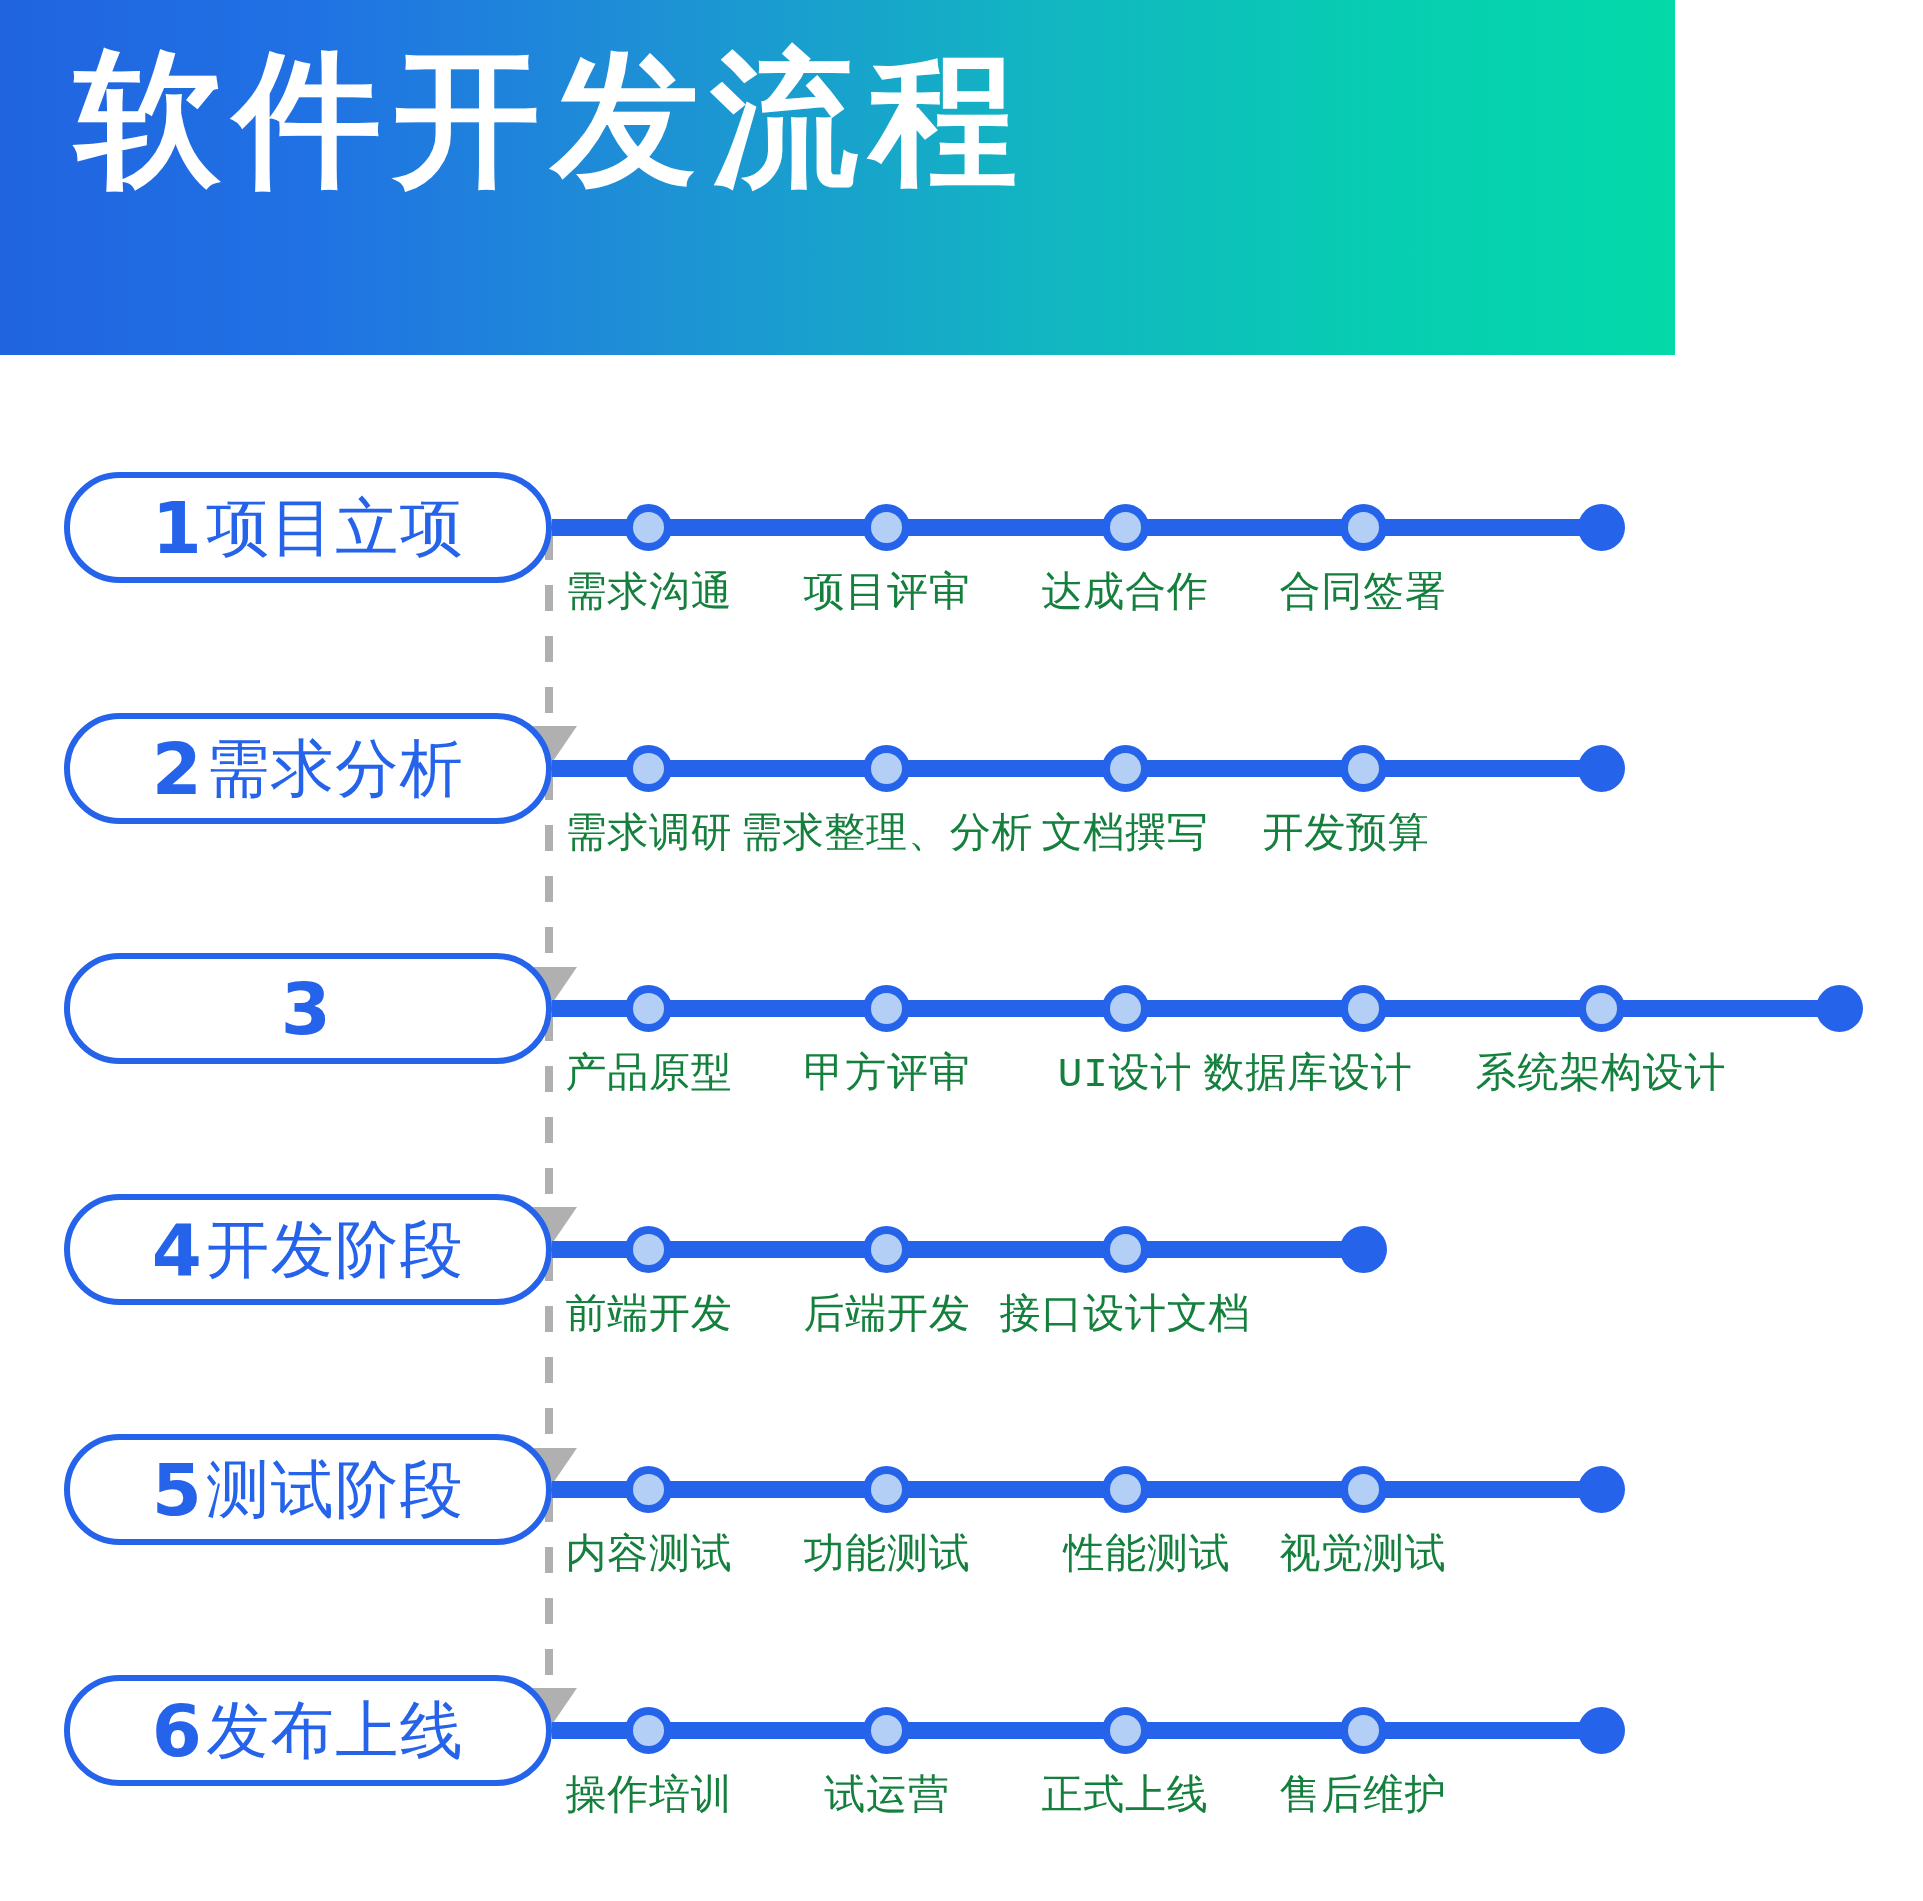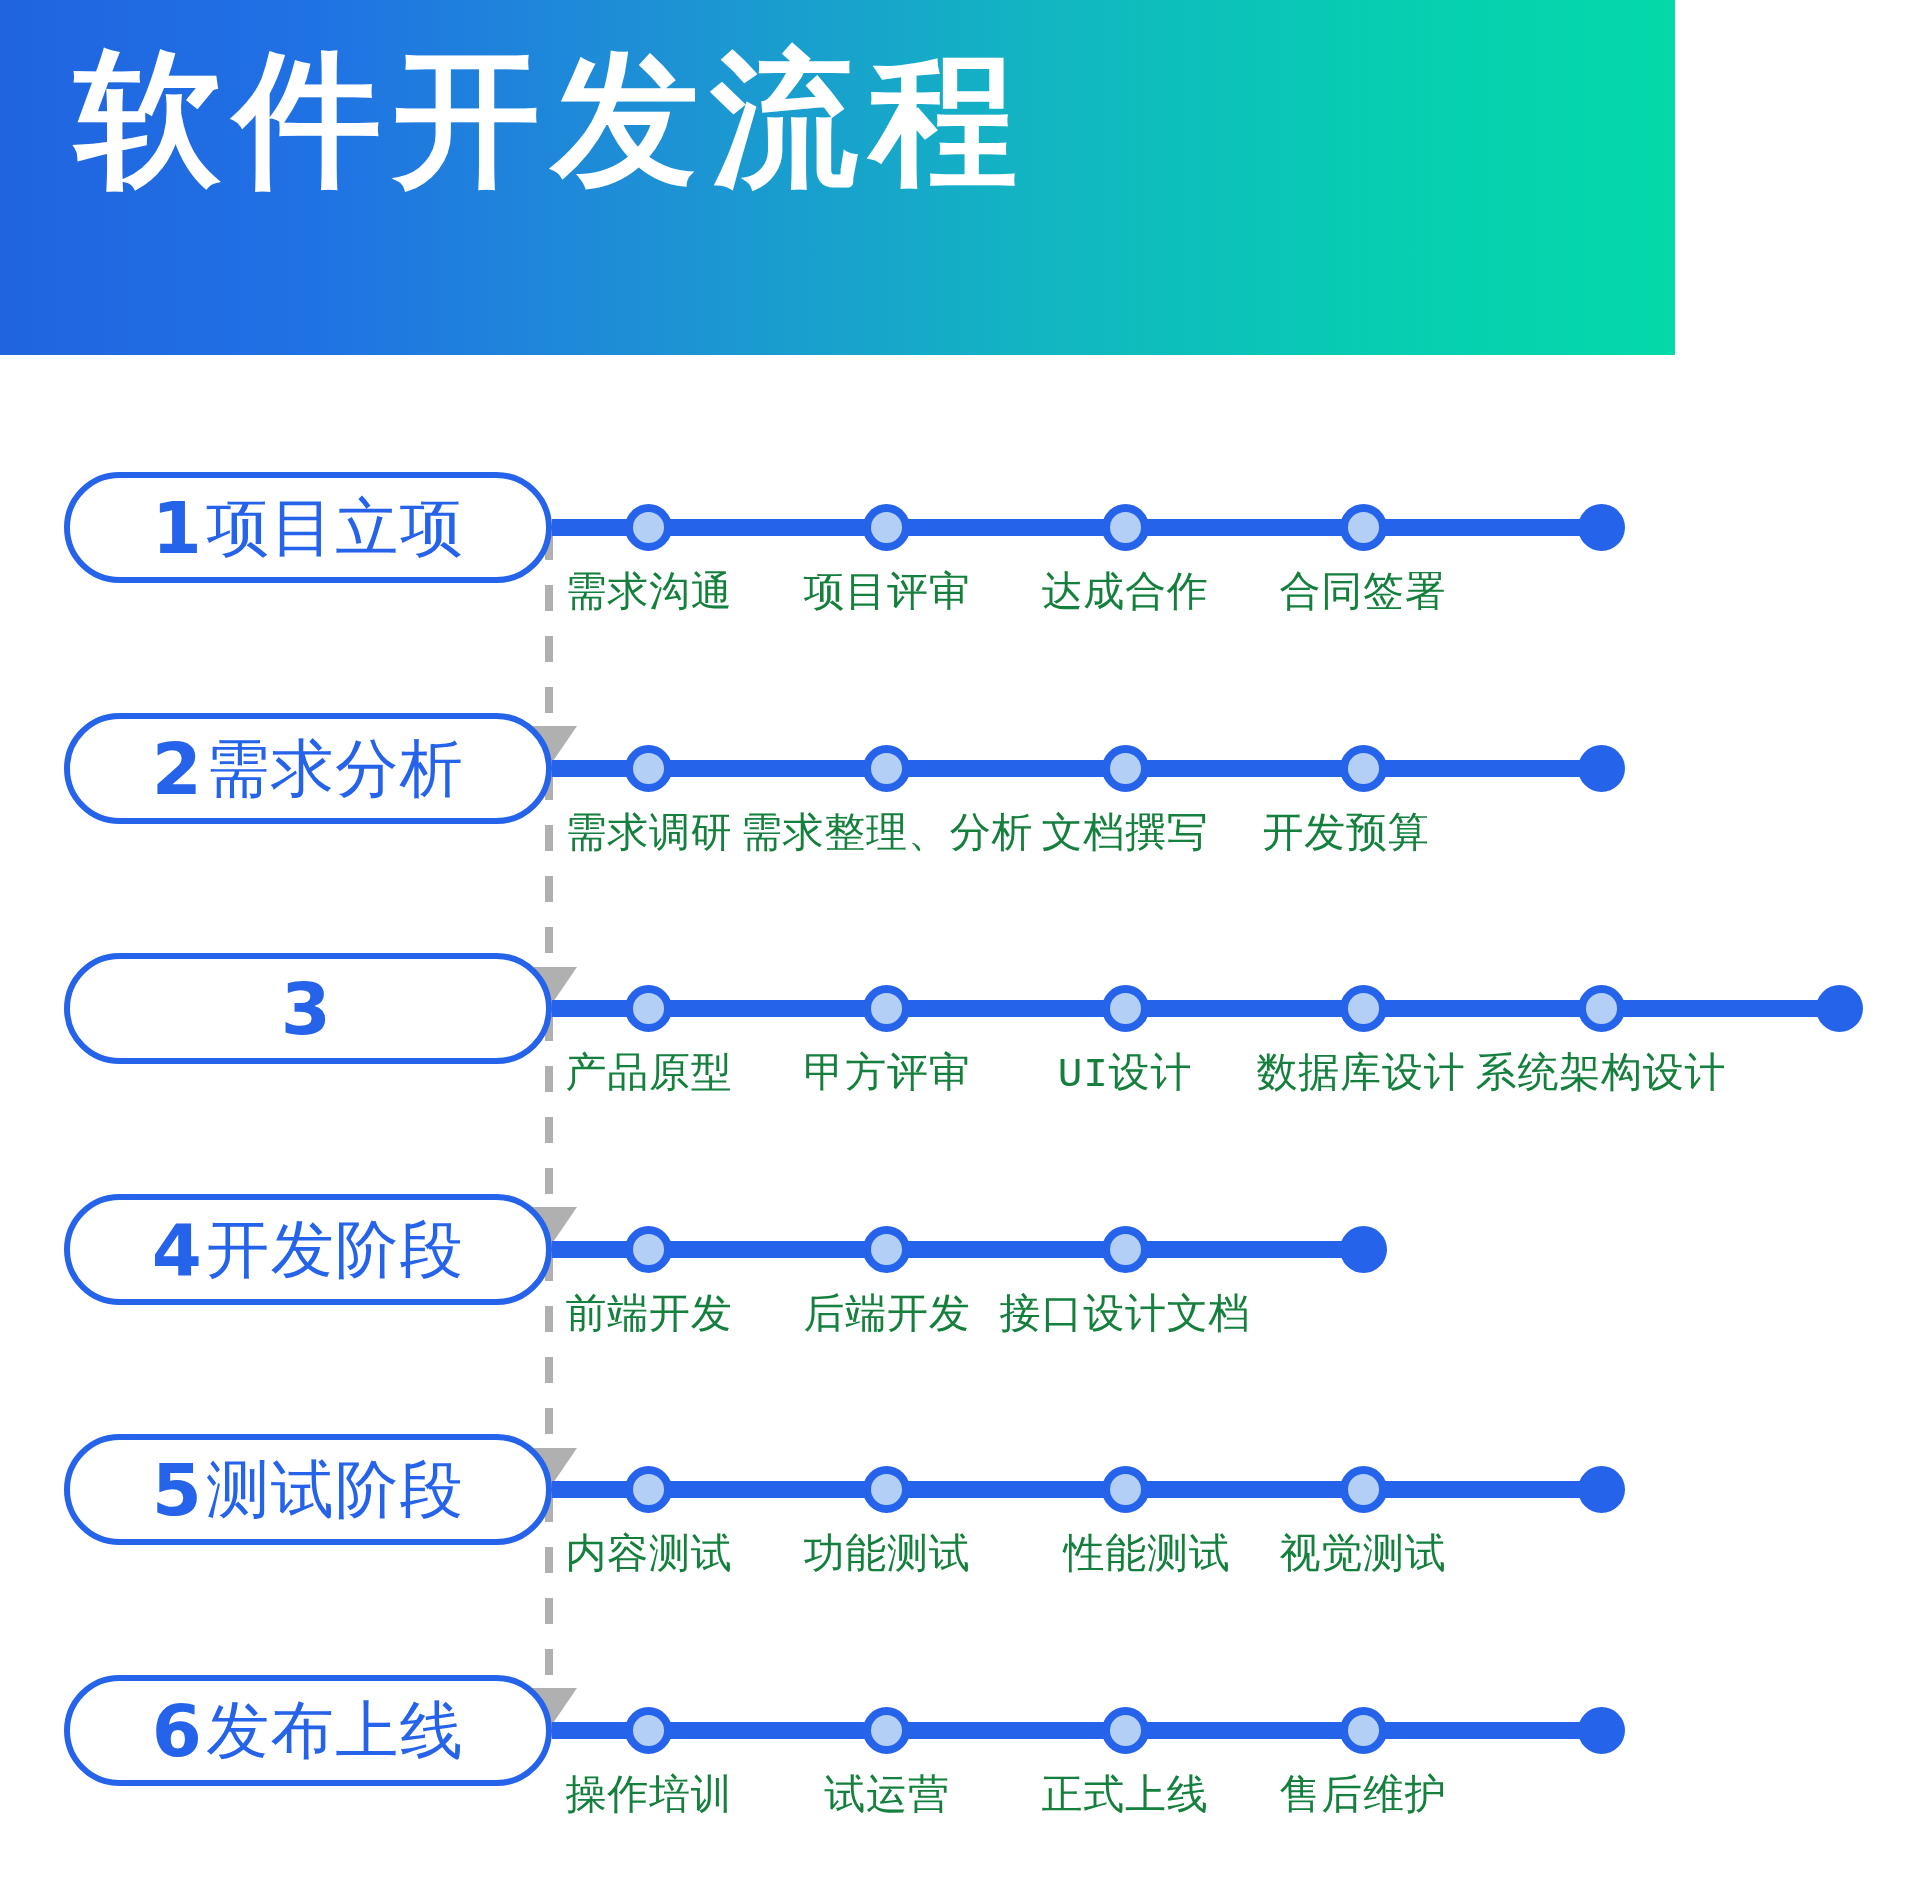--- a/index.html
+++ b/index.html
@@ -178,21 +178,21 @@
           <span class="pill-num">3</span>
         </div>
         <div class="track" style="left: 552px; width: 1287px;"></div>
         <div class="node" style="left: 625px;"></div>
         <div class="node-label" style="left: 649px;">产品原型</div>
         <div class="node" style="left: 863px;"></div>
         <div class="node-label" style="left: 887px;">甲方评审</div>
         <div class="node" style="left: 1102px;"></div>
         <div class="node-label" style="left: 1125px;">UI设计</div>
         <div class="node" style="left: 1340px;"></div>
-        <div class="node-label" style="left: 1361px;">数据库设计</div>
+        <div class="node-label" style="left: 1308px;">数据库设计</div>
         <div class="node" style="left: 1578px;"></div>
         <div class="node-label" style="left: 1601px;">系统架构设计</div>
         <div class="endcap" style="left: 1816px;"></div>
       </div>
       <div class="row" style="top: 839px;">
         <div class="pill">
           <span class="pill-num">4</span>
           <span class="pill-label">开发阶段</span>
         </div>
         <div class="track" style="left: 552px; width: 811px;"></div>

